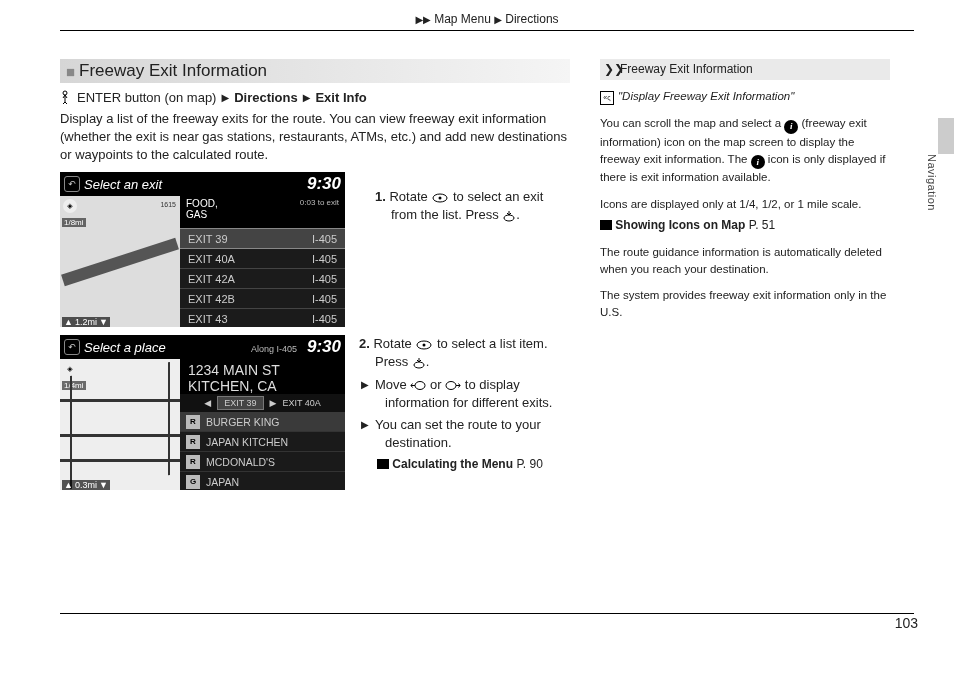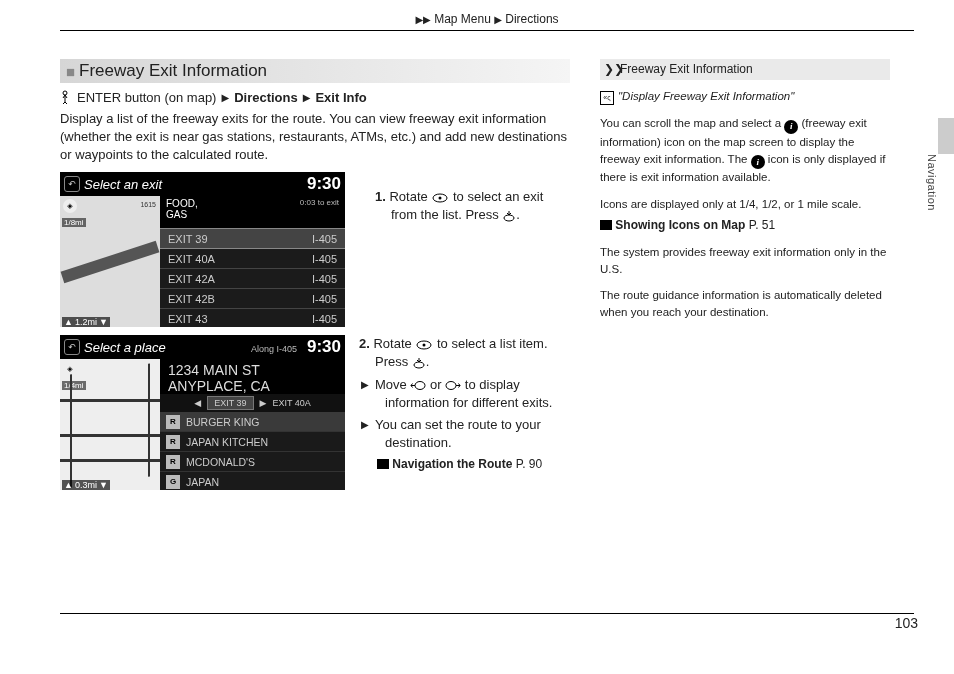--- a/index.html
+++ b/index.html
@@ -77,24 +77,24 @@
     width: 14px; height: 14px;
     border: 1px solid #888;
     border-radius: 3px;
     display: inline-flex;
     align-items: center;
     justify-content: center;
     font-size: 9px;
     color: #ccc;
   }
   .shot-title-bar .shot-title { font-style: italic; font-size: 13px; }
-  .shot-title-bar .clock { font-size: 17px; font-weight: bold; }
+  .shot-title-bar .clock { font-size: 17px; font-weight: bold; font-style: italic; }
   .shot-body { display: flex; height: 133px; }
   .map-pane {
-    width: 100px;
+    width: 120px;
     background: #ddd;
     position: relative;
   }
   .scale-badge {
     position: absolute;
     bottom: 2px;
     left: 2px;
     background: rgba(0,0,0,0.65);
     color: #fff;
     font-size: 9px;
@@ -413,21 +413,21 @@
               <div class="mini-scale">1/4mi</div>
               <div style="position:absolute;left:10px;right:10px;top:10px;bottom:10px;border-left:2px solid #333;border-right:2px solid #333;transform:skewY(-8deg)"></div>
               <div style="position:absolute;left:0;right:0;top:40px;height:3px;background:#333"></div>
               <div style="position:absolute;left:0;right:0;top:75px;height:3px;background:#333"></div>
               <div style="position:absolute;left:0;right:0;top:100px;height:3px;background:#333"></div>
               <div class="scale-badge">▲ <span>0.3mi</span> ▼</div>
             </div>
             <div class="right-pane">
               <div class="place-addr">
                 <span>1234 MAIN ST</span><br>
-                <span>ANYPLACE, CA</span>
+                <span>KITCHEN, CA</span>
               </div>
               <div class="exit-tab-row">
                 <span>◀</span>
                 <span class="exit-tab">EXIT 39</span>
                 <span>▶</span>
                 <span>EXIT 40A</span>
               </div>
               <div class="poi-row sel">
                   <span class="poi-ico">
                     <span>R</span>
@@ -470,21 +470,21 @@
             <p><span class="tri">▶</span><span>Move </span><span><svg width="16" height="11" viewBox="0 0 16 11">
                     <ellipse cx="10" cy="5.5" rx="5" ry="4" fill="none" stroke="#000" stroke-width="1"></ellipse>
                     <path d="M5 5.5 L1 5.5 M2.5 3.5 L1 5.5 L2.5 7.5" stroke="#000" stroke-width="1" fill="none"></path>
                   </svg></span><span> or </span><span><svg width="16" height="11" viewBox="0 0 16 11">
                     <ellipse cx="6" cy="5.5" rx="5" ry="4" fill="none" stroke="#000" stroke-width="1"></ellipse>
                     <path d="M11 5.5 L15 5.5 M13.5 3.5 L15 5.5 L13.5 7.5" stroke="#000" stroke-width="1" fill="none"></path>
                   </svg></span><span> to display information for different exits.</span></p>
             <p><span class="tri">▶</span><span>You can set the route to your destination.</span></p>
             <p class="xref" style="text-indent:0;padding-left:4px">
               <span class="link-ico"></span>
-              <b>Navigation the Route</b>
+              <b>Calculating the Menu</b>
               <span>P. 90</span>
             </p>
           </div>
         </div>
       </div>
     </div>
 
     <div class="right-col">
       <div class="rc-header">
         <span class="hdr-ico">❯❯</span>
@@ -496,22 +496,22 @@
       </div>
       <p class="rc-para">
         <span>You can scroll the map and select a </span><span class="info-ico">i</span><span> (freeway exit information) icon on the map screen to display the freeway exit information. The </span><span class="info-ico">i</span><span> icon is only displayed if there is exit information available.</span>
       </p>
       <p class="rc-para">Icons are displayed only at 1/4, 1/2, or 1 mile scale.</p>
       <p class="xref rc-para" style="margin-top:-6px">
         <span class="link-ico"></span>
         <b>Showing Icons on Map</b>
         <span>P. 51</span>
       </p>
+      <p class="rc-para">The route guidance information is automatically deleted when you reach your destination.</p>
       <p class="rc-para">The system provides freeway exit information only in the U.S.</p>
-      <p class="rc-para">The route guidance information is automatically deleted when you reach your destination.</p>
     </div>
   </div>
 
   <div class="side-tab"></div>
   <div class="side-label">Navigation</div>
 
   <div class="bottom-rule"></div>
   <div class="page-num">103</div>
 </div>
 

